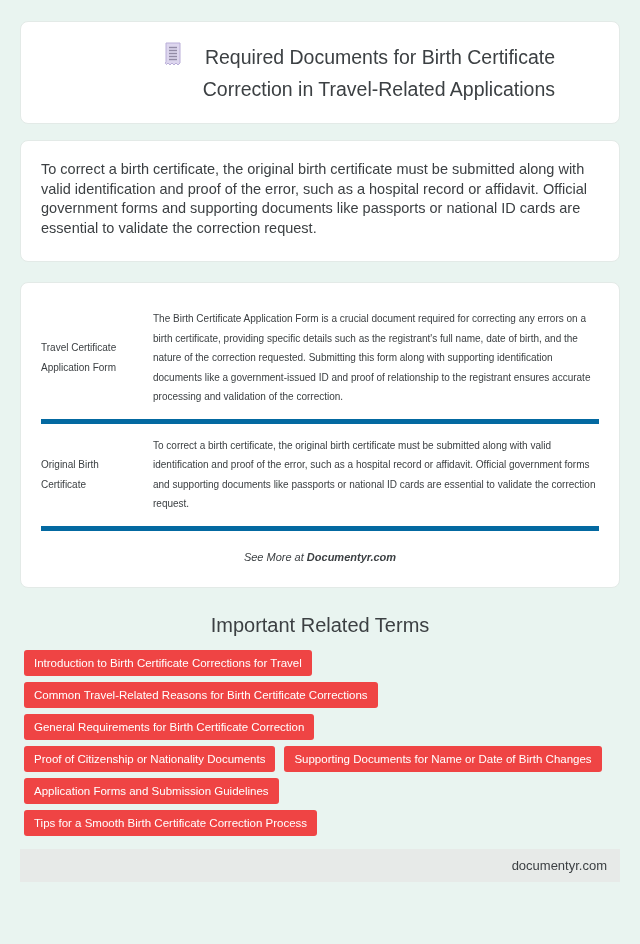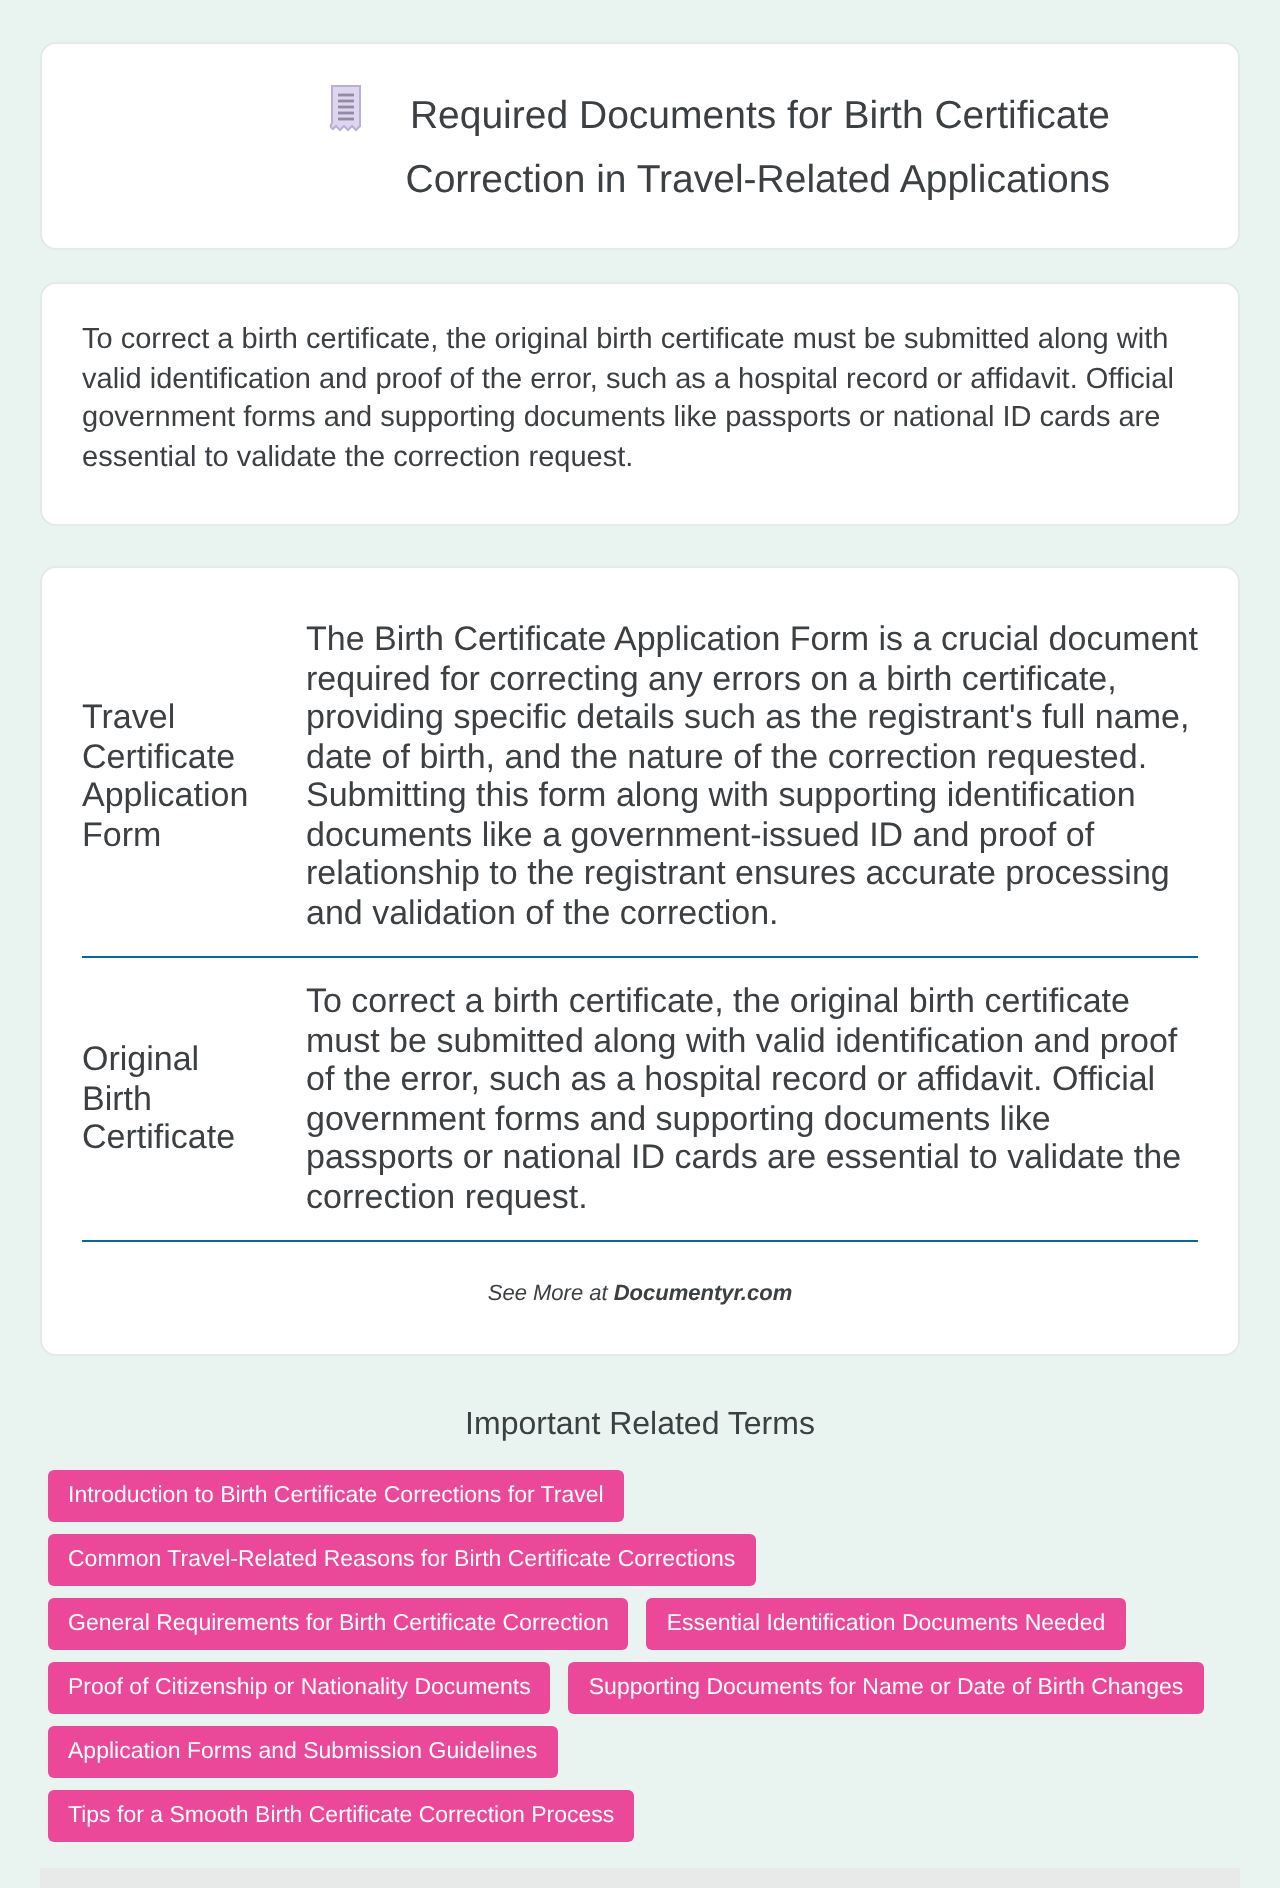--- a/index.html
+++ b/index.html
@@ -42,50 +42,50 @@
     padding: 19px 20px 23px 20px;
     margin-bottom: 20px;
     font-size: 14.5px;
     line-height: 19.5px;
   }
 
   
   .table-card { padding: 14px 20px 10px 20px; margin-bottom: 26px; }
   table.doc-table { width: 100%; border-collapse: collapse; }
   .doc-table td {
-    border-bottom: 1px solid #0369a1;
+    border-bottom: 5px solid #0369a1;
     vertical-align: middle;
-    font-size: 17px;
+    font-size: 10px;
     line-height: 19.5px;
   }
   .doc-table td.doc-label {
     width: 112px;
     padding: 12px 14px 12px 0;
   }
   .doc-table td.doc-desc { padding: 12px 0 12px 0; }
   .see-more {
     text-align: center;
     font-style: italic;
     font-size: 11px;
     margin: 20px 0 14px 0;
   }
   .see-more .brand { font-weight: bold; }
 
   
   .terms-heading {
     text-align: center;
-    font-size: 16px;
+    font-size: 20px;
     font-weight: 400;
     color: #3c4043;
     margin: 0 0 13px 0;
   }
   .tags { padding: 0 4px; }
   .tag-row { display: flex; gap: 9px; margin-bottom: 6px; }
   .tag {
-    background: #ec4899;
+    background: #ef4444;
     color: #ffffff;
     font-size: 11.5px;
     line-height: 26px;
     height: 26px;
     padding: 0 10px;
     border-radius: 3px;
     white-space: nowrap;
     border: none;
     font-family: "Liberation Sans", sans-serif;
     cursor: pointer;
@@ -146,21 +146,20 @@
 
   <div class="tags">
     <div class="tag-row">
       <button class="tag">Introduction to Birth Certificate Corrections for Travel</button>
     </div>
     <div class="tag-row">
       <button class="tag">Common Travel-Related Reasons for Birth Certificate Corrections</button>
     </div>
     <div class="tag-row">
       <button class="tag">General Requirements for Birth Certificate Correction</button>
-      <button class="tag">Essential Identification Documents Needed</button>
     </div>
     <div class="tag-row">
       <button class="tag">Proof of Citizenship or Nationality Documents</button>
       <button class="tag">Supporting Documents for Name or Date of Birth Changes</button>
     </div>
     <div class="tag-row">
       <button class="tag">Application Forms and Submission Guidelines</button>
     </div>
     <div class="tag-row">
       <button class="tag">Tips for a Smooth Birth Certificate Correction Process</button>

